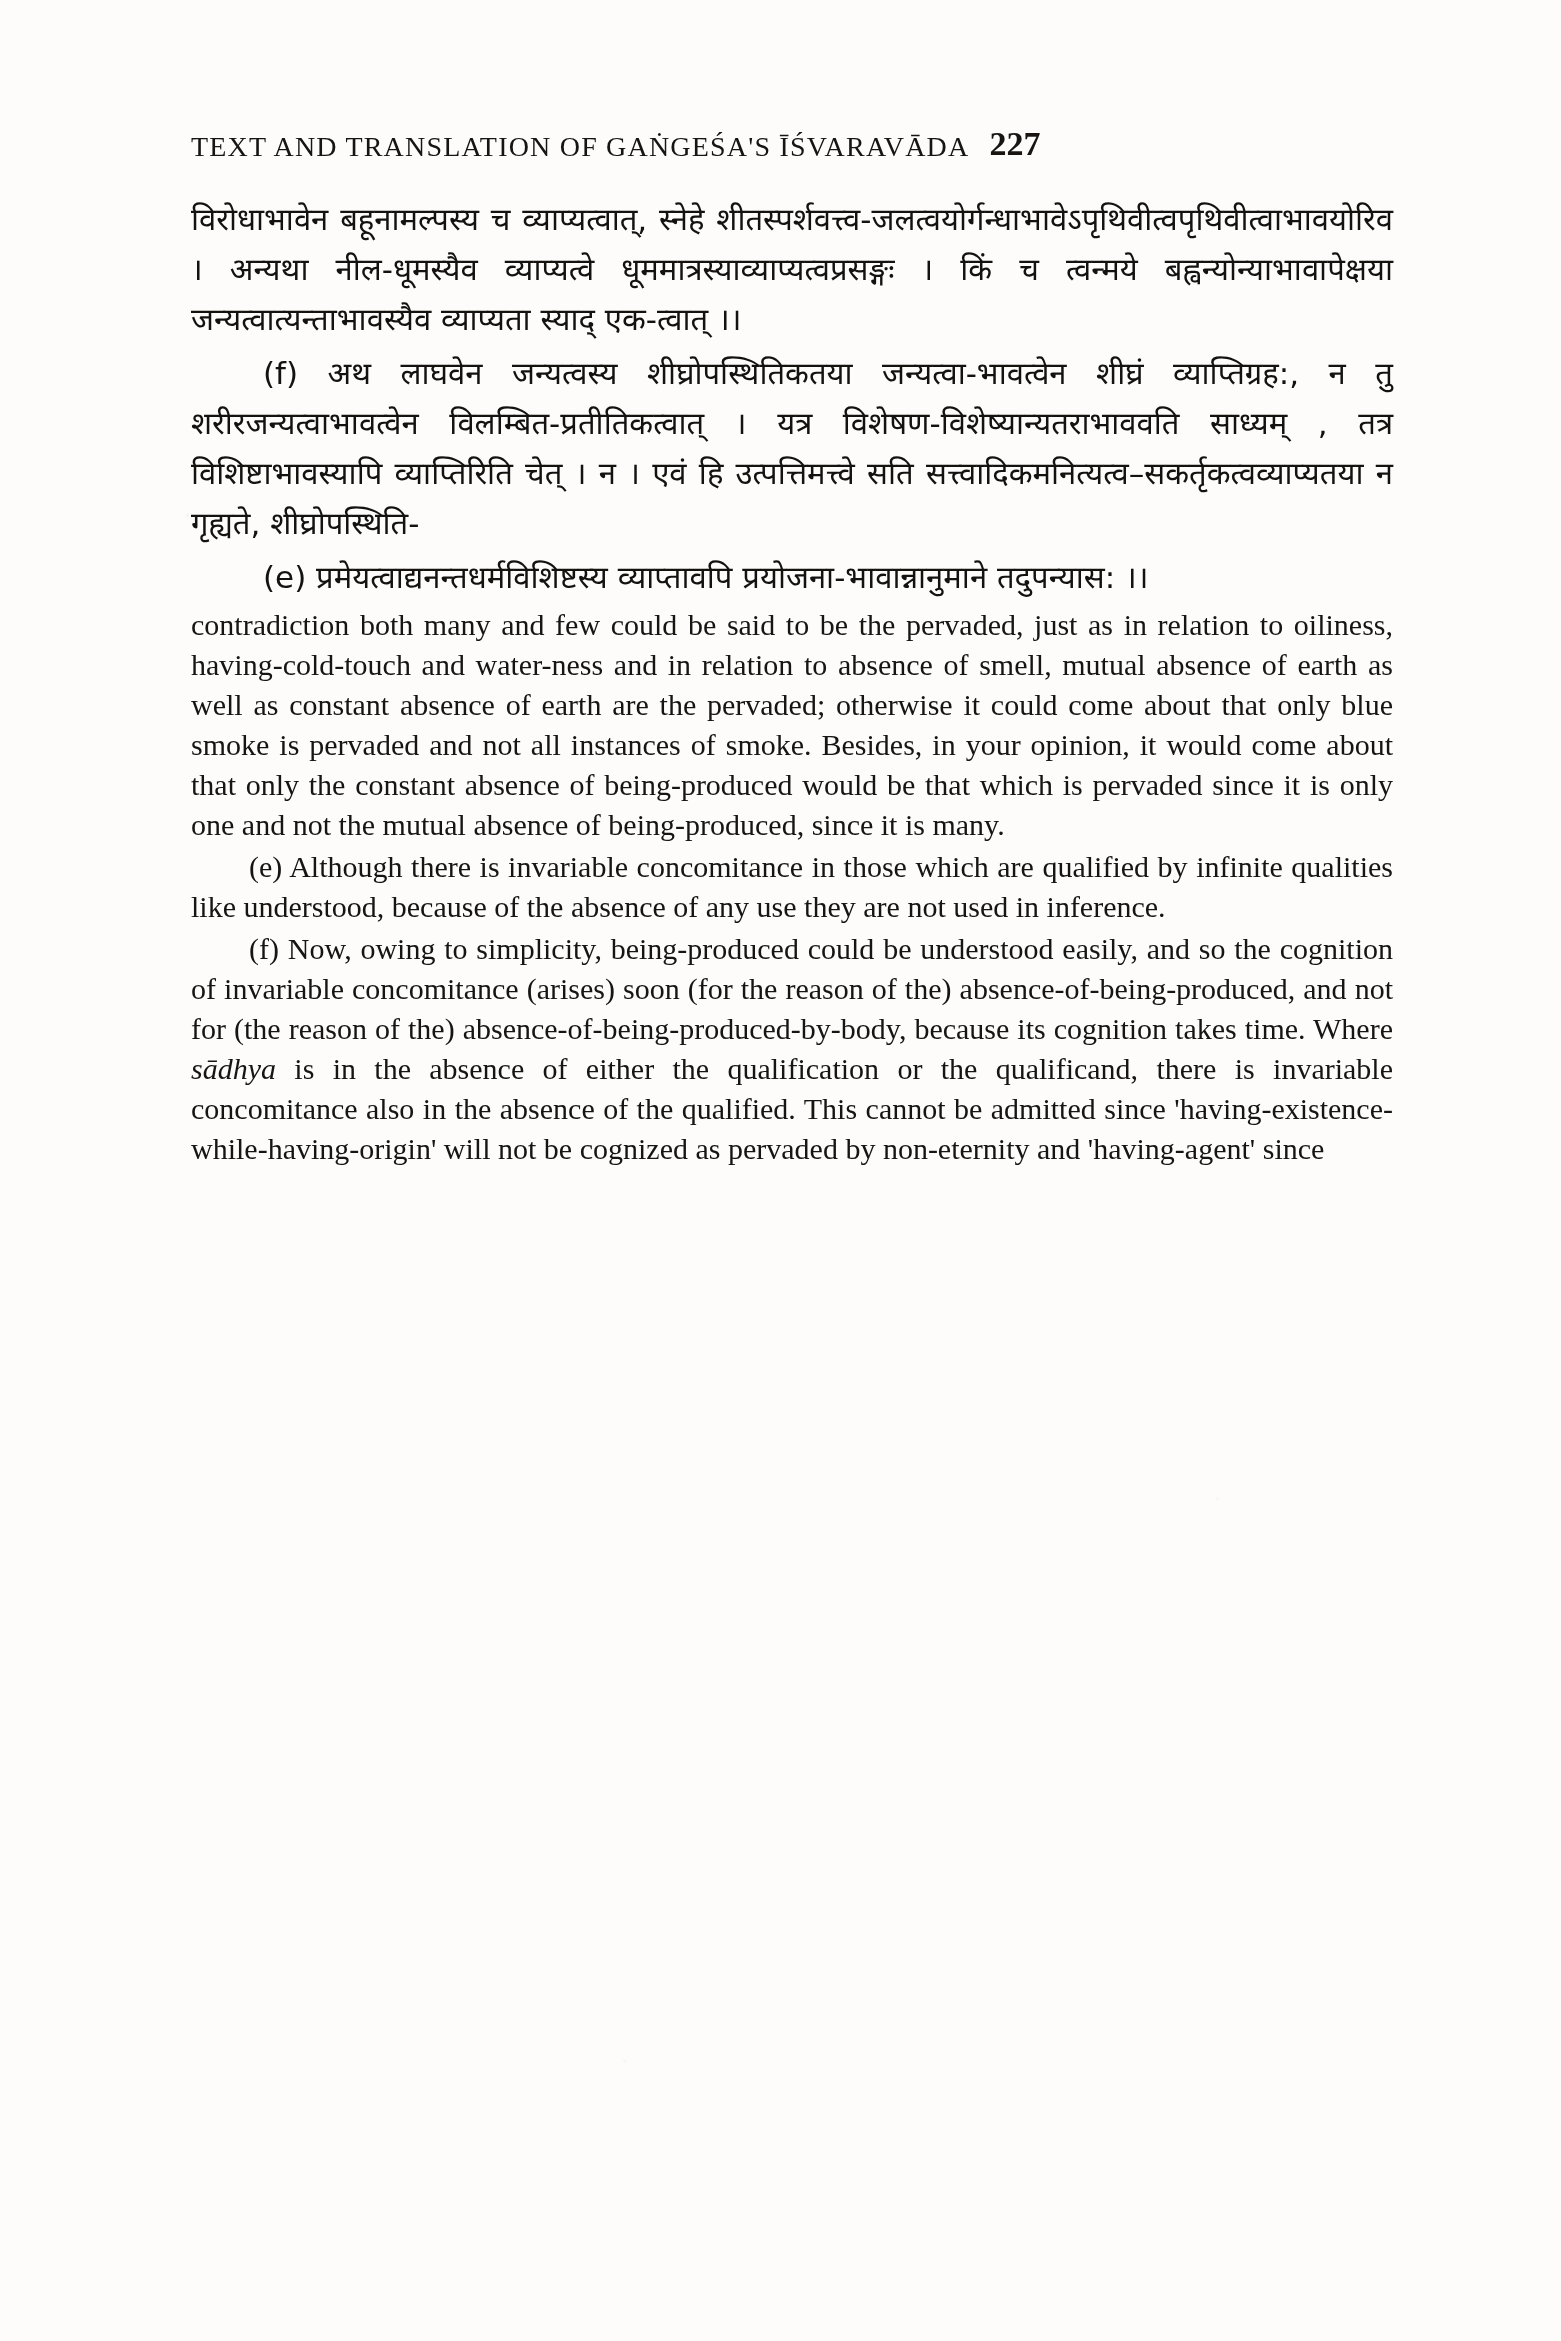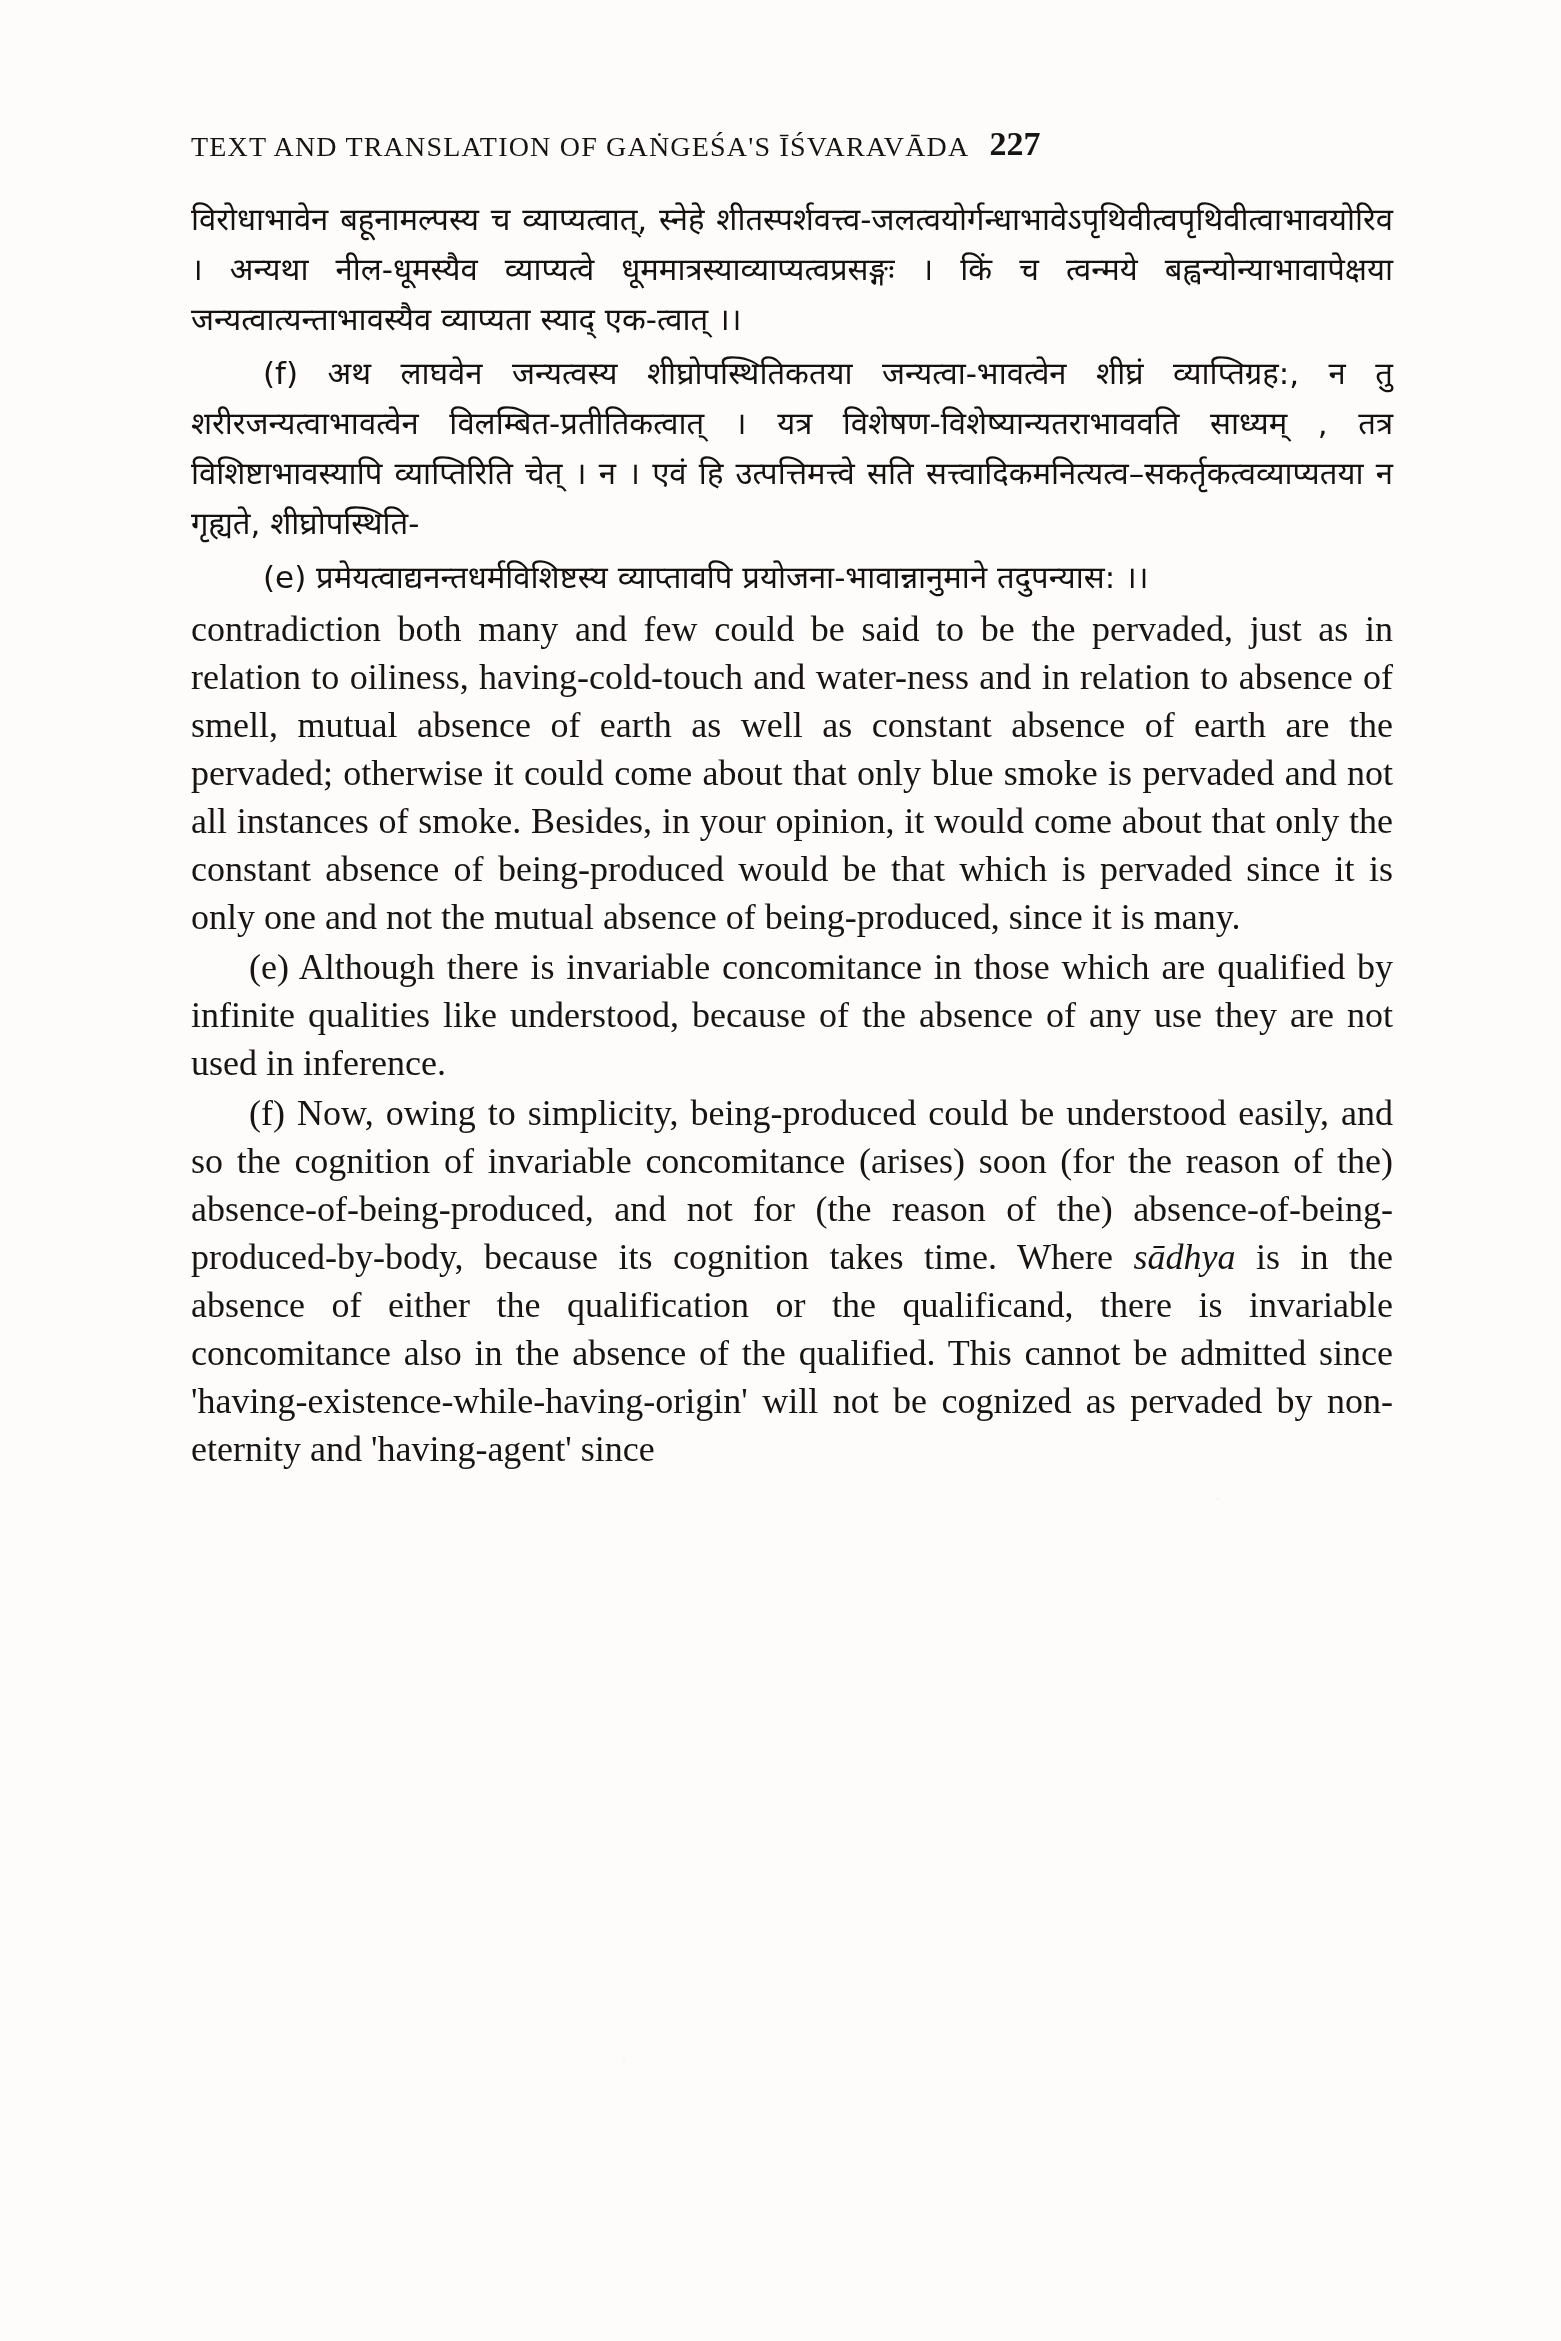--- a/index.html
+++ b/index.html
@@ -64,21 +64,21 @@
     margin: 0 0 3.1px 0;
   }
   .dev-indent {
     text-indent: 72px;
   }
   .dev-last {
     margin-bottom: 11px;
   }
 
   .english {
-    font-size: 36px;
+    font-size: 30px;
     line-height: 1.335;
     text-align: justify;
     text-justify: inter-word;
     color: #171412;
   }
   .english p {
     margin: 0 0 1.6px 0;
   }
   .eng-indent {
     text-indent: 58px;

